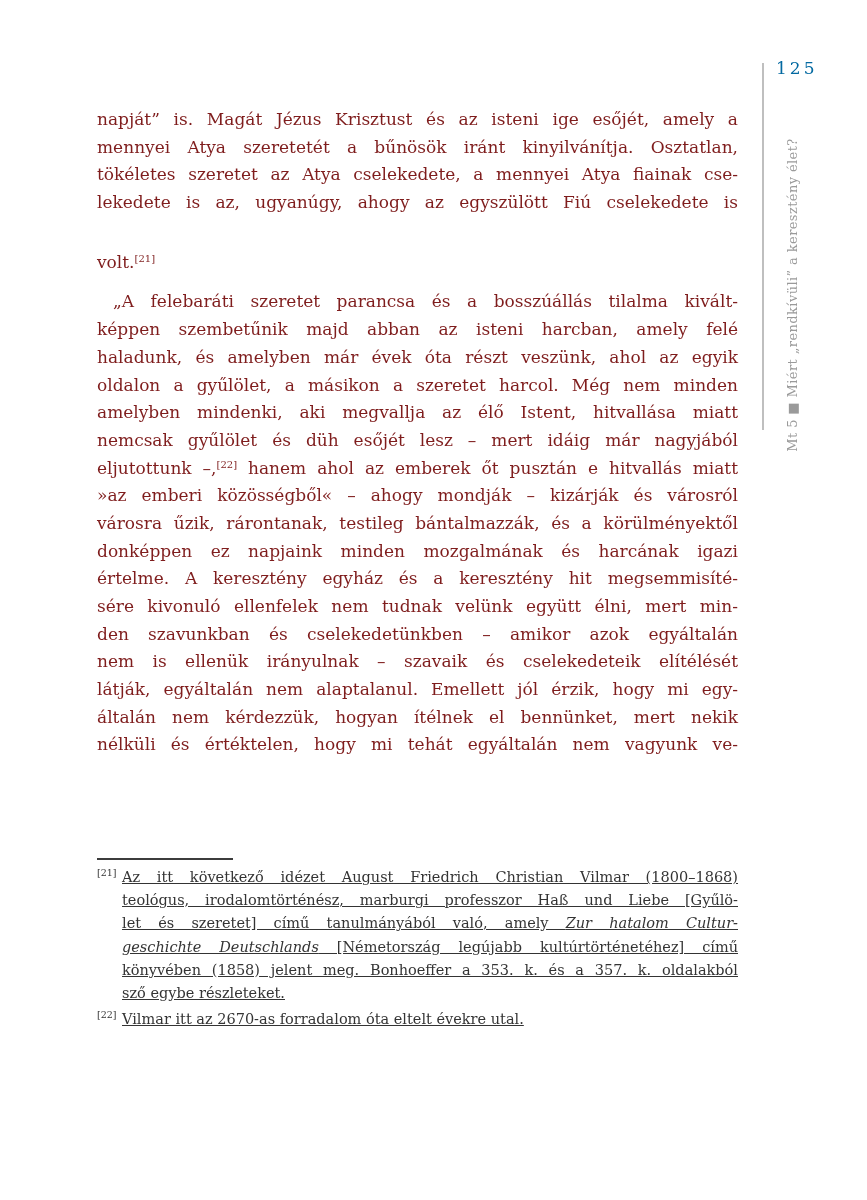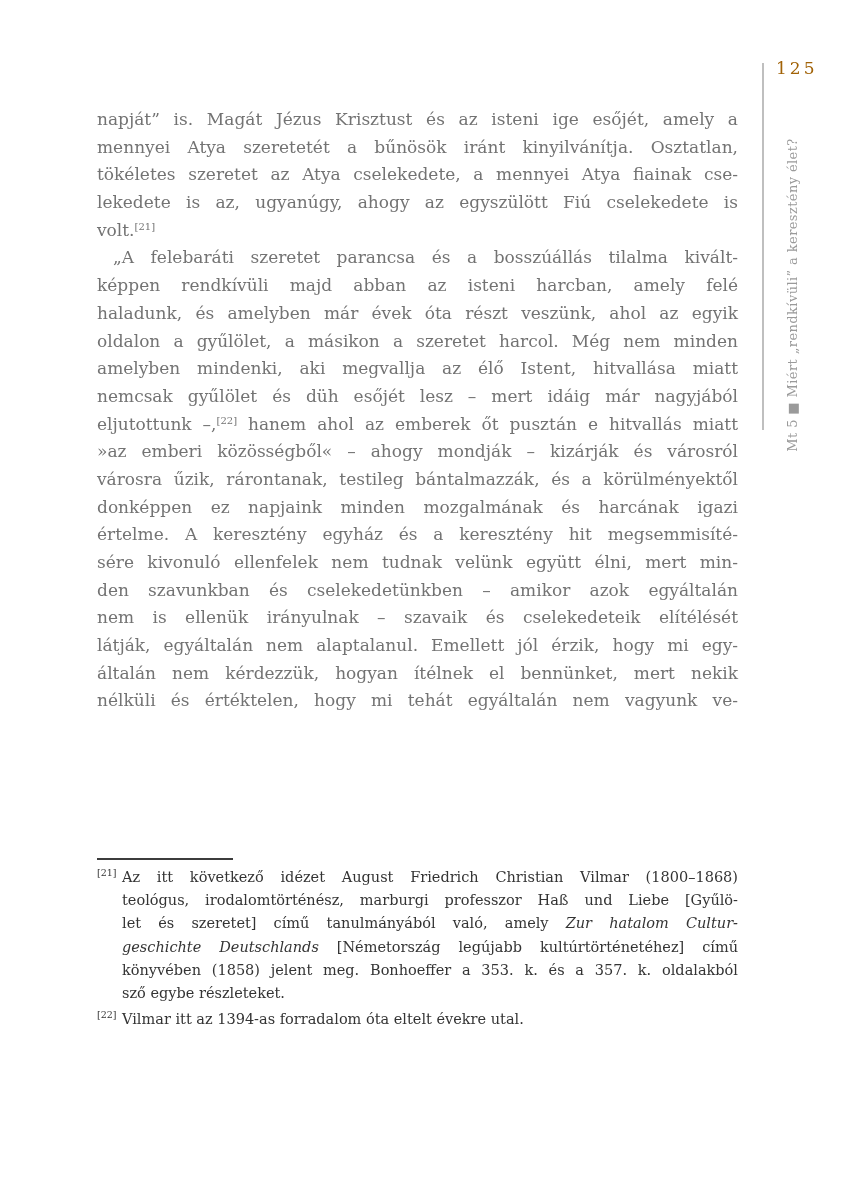--- a/index.html
+++ b/index.html
@@ -15,34 +15,36 @@
     overflow: hidden;
     font-family: "DejaVu Serif", "Liberation Serif", serif;
   }
   
   .body-text {
     position: absolute;
     left: 97px;
     top: 106px;
     width: 641px;
     font-size: 17px;
-    color: #737373;
+    color: #7f1d1d;
   }
   .line {
     line-height: 27.7px;
     height: 27.7px;
     text-align: justify;
     text-align-last: justify;
     white-space: nowrap;
   }
   .line.lastline {
     text-align-last: left;
+    margin-top: 32px;
   }
   .line.indent {
     text-indent: 16px;
+    margin-top: 12px;
   }
   sup.fnref {
     font-size: 10px;
     line-height: 0;
     vertical-align: 6px;
     letter-spacing: 0;
   }
   
   .fn-sep {
     position: absolute;
@@ -73,33 +75,34 @@
     top: 1px;
     font-size: 9.5px;
     color: #343434;
   }
   .fn-line {
     line-height: 23.2px;
     height: 23.2px;
     text-align: justify;
     text-align-last: justify;
     white-space: nowrap;
+    text-decoration: underline;
   }
   .fn-line.lastline {
     text-align-last: left;
   }
   
   .page-number {
     position: absolute;
     left: 776px;
     top: 58px;
     width: 60px;
     font-size: 17px;
     letter-spacing: 3px;
-    color: #a16207;
+    color: #0369a1;
   }
   .margin-rule {
     position: absolute;
     left: 762px;
     top: 63px;
     width: 2px;
     height: 367px;
     background: #bfbfbf;
   }
   .margin-label {
@@ -131,21 +134,21 @@
   <div class="body-text">
       <div>
         <div class="line">napját” is. Magát Jézus Krisztust és az isteni ige esőjét, amely a</div>
         <div class="line">mennyei Atya szeretetét a bűnösök iránt kinyilvánítja. Osztatlan,</div>
         <div class="line">tökéletes szeretet az Atya cselekedete, a mennyei Atya fiainak cse-</div>
         <div class="line">lekedete is az, ugyanúgy, ahogy az egyszülött Fiú cselekedete is</div>
         <div class="line lastline">volt.<sup class="fnref">[21]</sup></div>
       </div>
       <div>
         <div class="line indent">„A felebaráti szeretet parancsa és a bosszúállás tilalma kivált-</div>
-        <div class="line">képpen rendkívüli majd abban az isteni harcban, amely felé</div>
+        <div class="line">képpen szembetűnik majd abban az isteni harcban, amely felé</div>
         <div class="line">haladunk, és amelyben már évek óta részt veszünk, ahol az egyik</div>
         <div class="line">oldalon a gyűlölet, a másikon a szeretet harcol. Még nem minden</div>
         <div class="line">amelyben mindenki, aki megvallja az élő Istent, hitvallása miatt</div>
         <div class="line">nemcsak gyűlölet és düh esőjét lesz – mert idáig már nagyjából</div>
         <div class="line">eljutottunk –,<sup class="fnref">[22]</sup> hanem ahol az emberek őt pusztán e hitvallás miatt</div>
         <div class="line">»az emberi közösségből« – ahogy mondják – kizárják és városról</div>
         <div class="line">városra űzik, rárontanak, testileg bántalmazzák, és a körülményektől</div>
         <div class="line">donképpen ez napjaink minden mozgalmának és harcának igazi</div>
         <div class="line">értelme. A keresztény egyház és a keresztény hit megsemmisíté-</div>
         <div class="line">sére kivonuló ellenfelek nem tudnak velünk együtt élni, mert min-</div>
@@ -164,17 +167,17 @@
         <span class="fn-marker">[21]</span>
         <div class="fn-line">Az itt következő idézet August Friedrich Christian Vilmar (1800–1868)</div>
         <div class="fn-line">teológus, irodalomtörténész, marburgi professzor Haß und Liebe [Gyűlö-</div>
         <div class="fn-line">let és szeretet] című tanulmányából való, amely <i>Zur hatalom Cultur-</i></div>
         <div class="fn-line"><i>geschichte Deutschlands</i> [Németország legújabb kultúrtörténetéhez] című</div>
         <div class="fn-line">könyvében (1858) jelent meg. Bonhoeffer a 353. k. és a 357. k. oldalakból</div>
         <div class="fn-line lastline">sző egybe részleteket.</div>
       </div>
       <div class="footnote">
         <span class="fn-marker">[22]</span>
-        <div class="fn-line lastline">Vilmar itt az 1394-as forradalom óta eltelt évekre utal.</div>
+        <div class="fn-line lastline">Vilmar itt az 2670-as forradalom óta eltelt évekre utal.</div>
       </div>
     </div>
 
 </div>
 
 </body></html>

